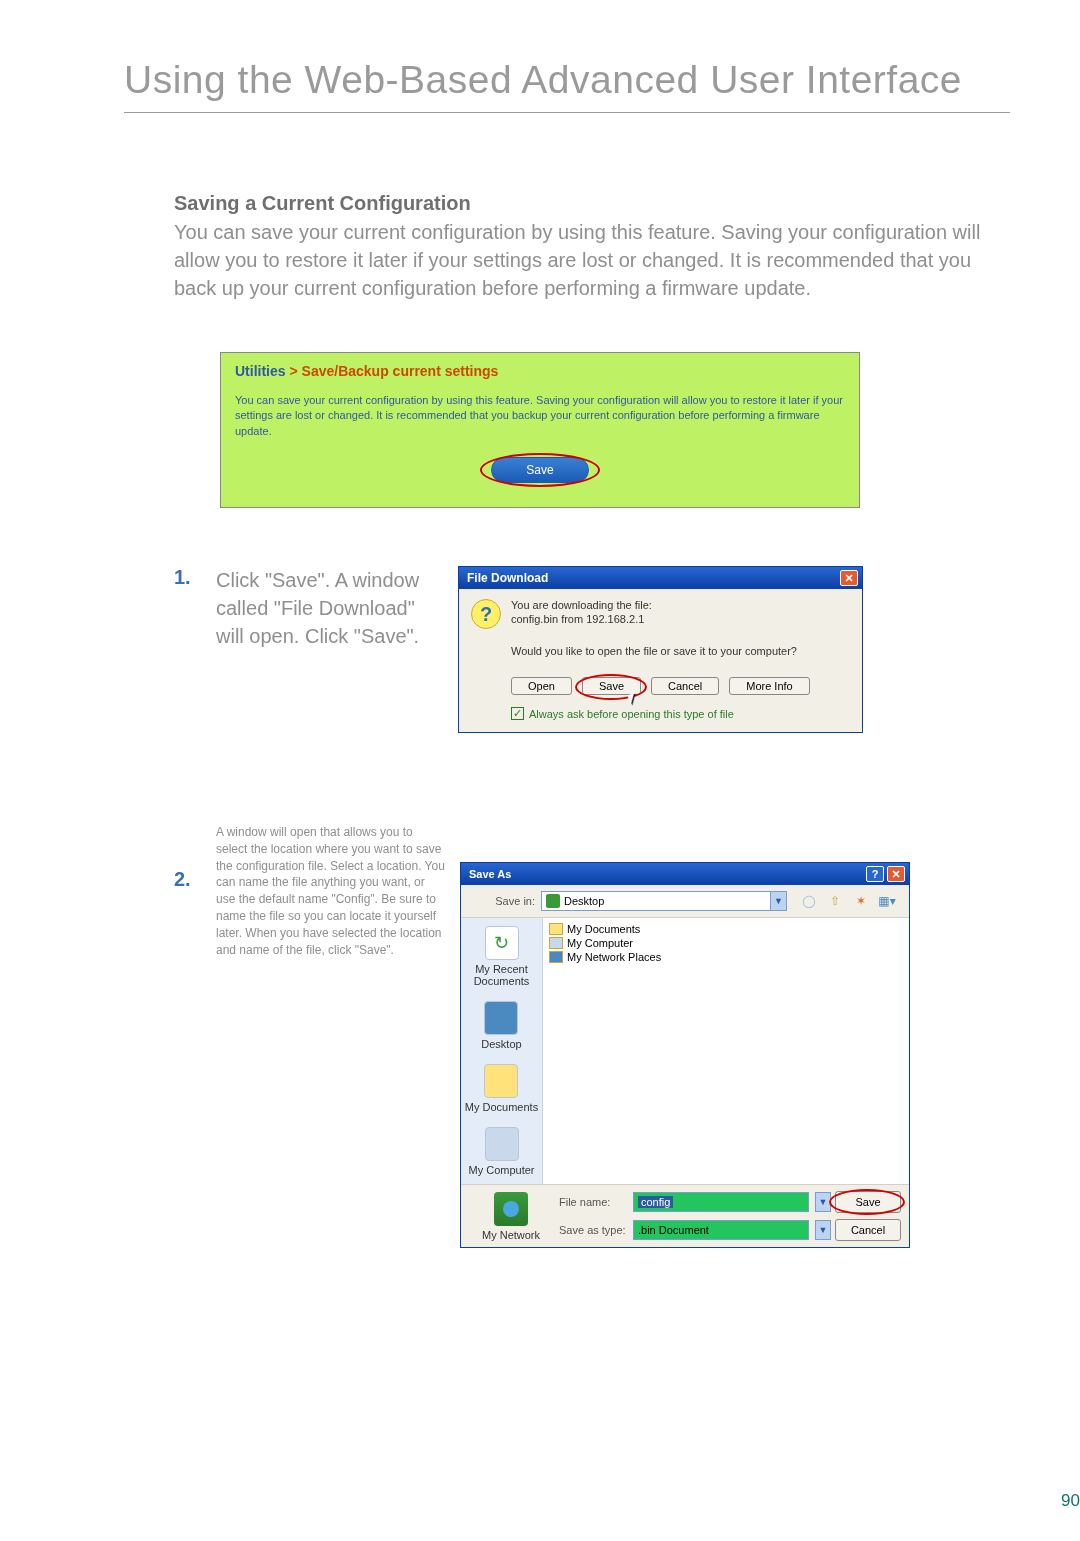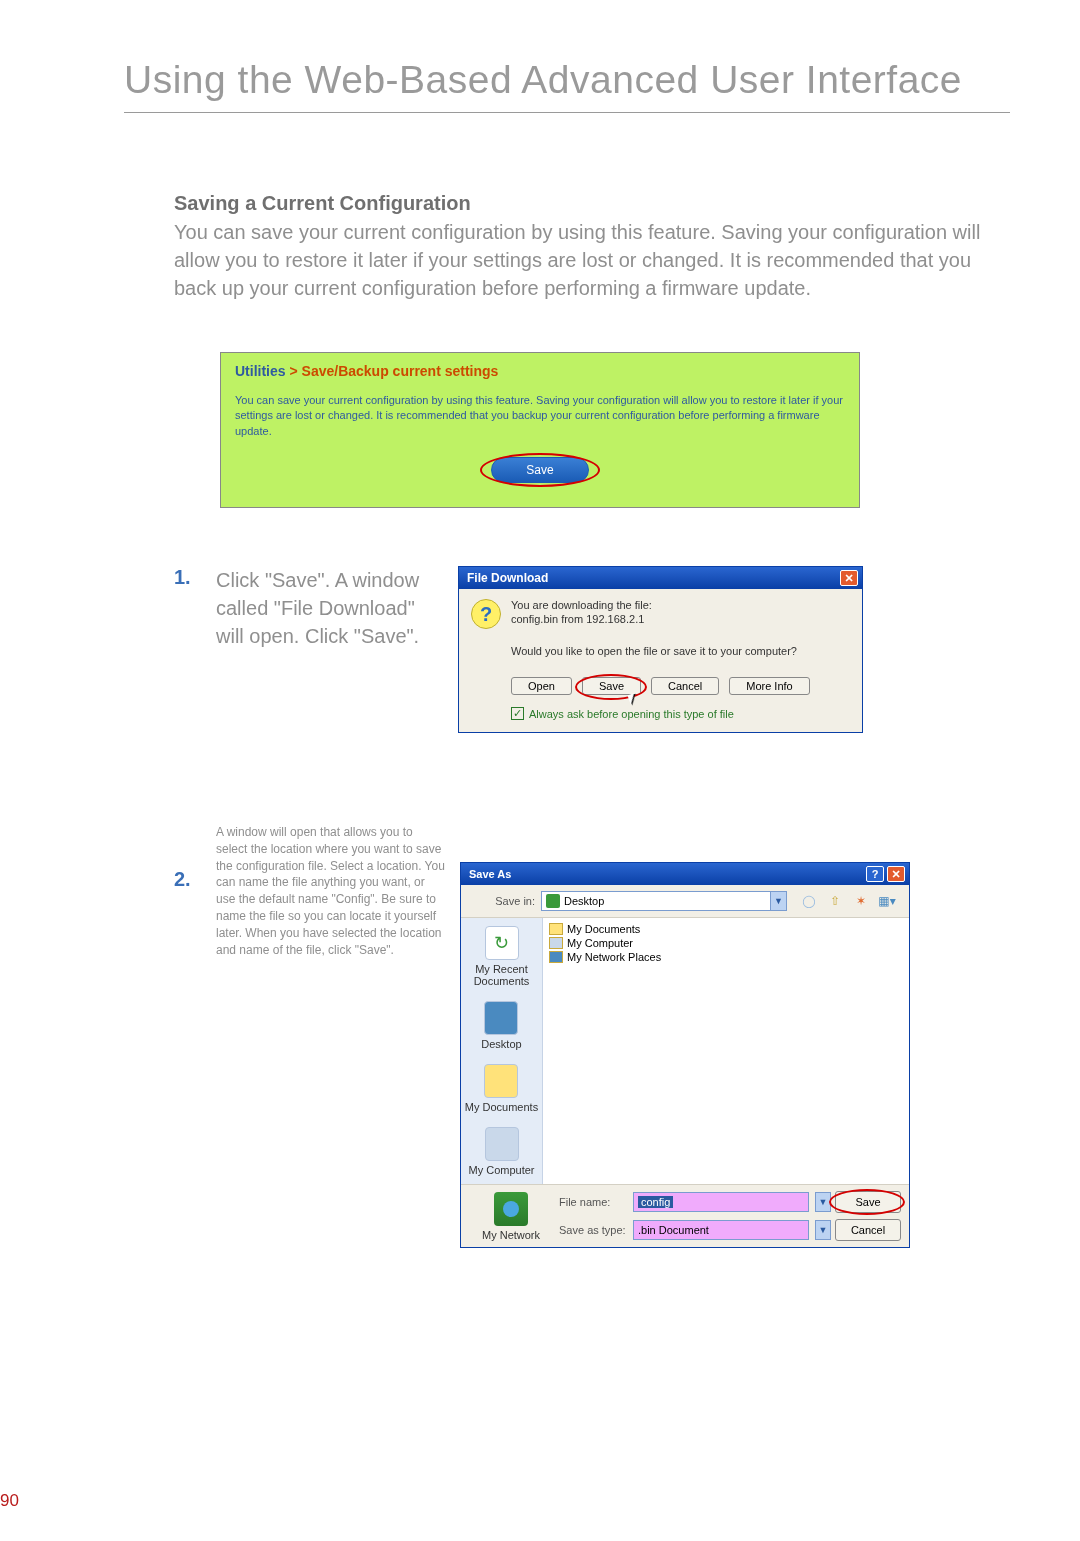--- a/index.html
+++ b/index.html
@@ -229,41 +229,41 @@
   }
   .net-place { text-align:center; color:#333; grid-row:1 / span 2;}
   .net-ic {
     width:34px;height:34px;border-radius:4px;margin:0 auto 3px;
     display:flex;align-items:center;justify-content:center;
     background:linear-gradient(#3a9a3a,#2a7a2a);
   }
   .net-ic::before{content:"";width:16px;height:16px;border-radius:50%;background:#4aa8e0;}
   .field-lbl { color:#555; }
   .field {
-    border:1px solid #7a9ccf; background:#f0abfc; height:20px; padding:0 4px;
+    border:1px solid #7a9ccf; background:#22c55e; height:20px; padding:0 4px;
     position:relative; display:flex; align-items:center;
   }
   .field.sel .val{ background:#2a5aa0; color:#fff; padding:0 3px;}
   .field-arrow {
     width:16px; height:20px; background:#bcd3f2; border:1px solid #7a9ccf;
     display:flex; align-items:center; justify-content:center; font-size:9px; color:#2a5aa0;
   }
   .act-btn {
     border:1px solid #888; background:#f4f2ea; height:22px;
     display:flex; align-items:center; justify-content:center; border-radius:3px;
     position:relative;
   }
   .save-act-oval{
     position:absolute; width:76px; height:26px; border:2px solid #d40000;
     border-radius:50%; left:-7px; top:-3px;
   }
 
   .page-num {
-    position:absolute; bottom:30px; left:0; right:0; text-align:left;
-    color:#b91c1c; font-size:17px;
+    position:absolute; bottom:30px; left:0; right:0; text-align:right;
+    color:#0f766e; font-size:17px;
   }
 </style>
 </head>
 <body>
 
 <div class="page-title">Using the Web-Based Advanced User Interface</div>
 <div class="title-rule"></div>
 
 <div class="section-heading">Saving a Current Configuration</div>
 <div class="intro-para">You can save your current configuration by using this feature. Saving your configuration will allow you to restore it later if your settings are lost or changed. It is recommended that you back up your current configuration before performing a firmware update.</div>

